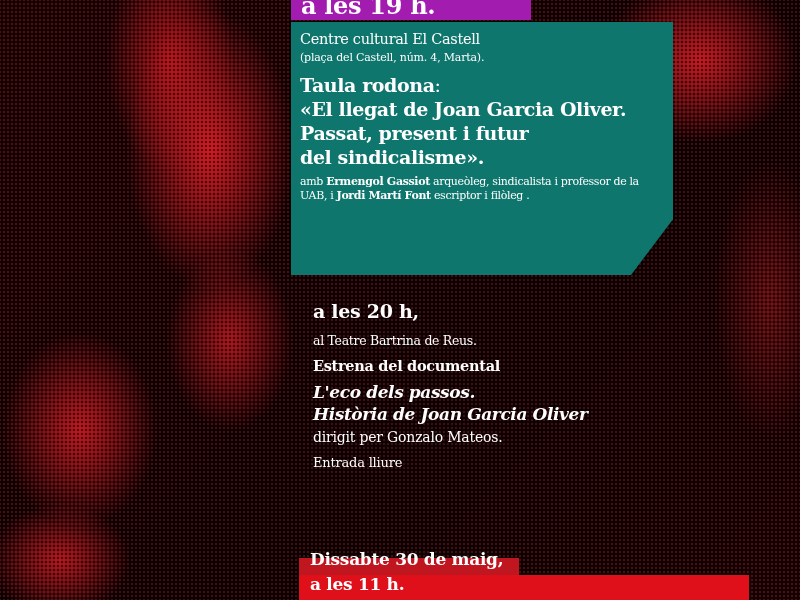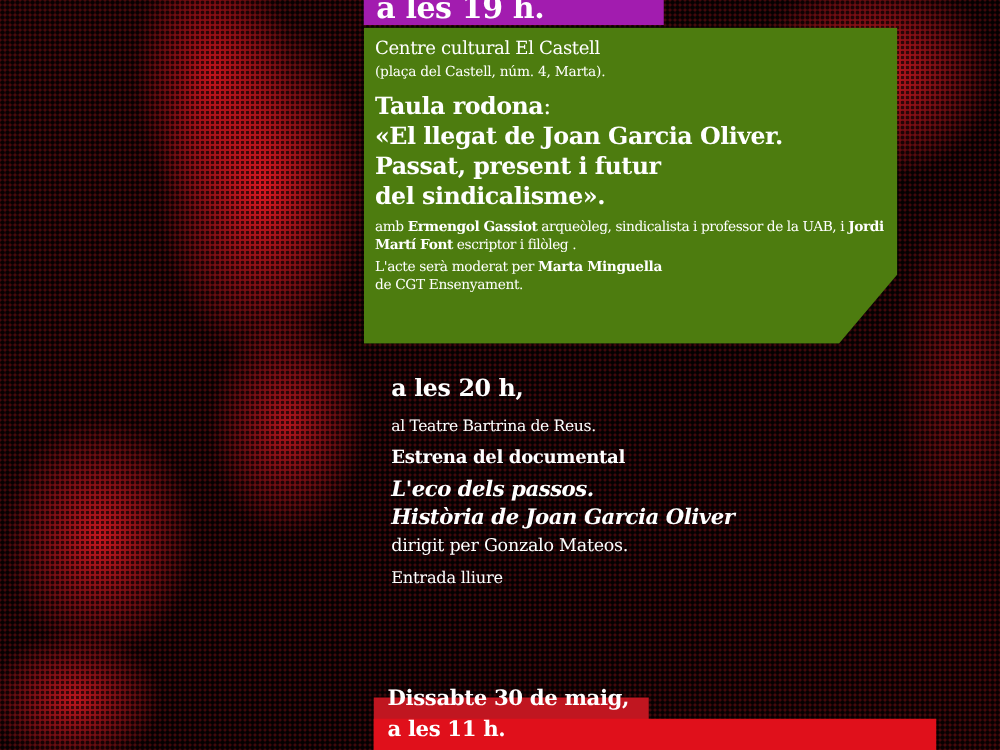--- a/index.html
+++ b/index.html
@@ -32,22 +32,22 @@
   .top-strip {
     position: absolute; left: 291px; top: 0; width: 240px; height: 20px;
     background: #a21caf;
   }
   .top-strip span {
     position: absolute; left: 10px; top: -9px;
     font-size: 24px; font-weight: bold; letter-spacing: -0.3px;
   }
 
   .main-box {
-    position: absolute; left: 291px; top: 22px; width: 427px; height: 253px;
-    background: #4d7c0f;
+    position: absolute; left: 291px; top: 22px; width: 382px; height: 253px;
+    background: #0f766e;
     clip-path: polygon(0 0, 100% 0, 100% 78%, 89% 100%, 0 100%);
     padding: 7px 9px;
   }
   .venue1 { font-size: 14.5px; line-height: 20px; letter-spacing: -0.3px; }
   .address1 { font-size: 11px; line-height: 18px; letter-spacing: -0.2px; }
   .round-title { font-size: 19px; font-weight: bold; line-height: 24px; margin-top: 6px; letter-spacing: -0.4px; }
   .round-title .colon { font-weight: normal; }
   .round-subject { font-size: 19px; font-weight: bold; line-height: 24px; letter-spacing: -0.4px; }
   .guests { font-size: 11px; line-height: 14px; margin-top: 6px; letter-spacing: -0.35px; }
   .guests b, .moderator b { font-weight: bold; }
@@ -82,21 +82,20 @@
 </div>
 
 <div class="main-box">
   <div class="venue1">Centre cultural El Castell</div>
   <div class="address1">(plaça del Castell, núm. 4, Marta).</div>
   <div class="round-title"><span>Taula rodona</span><span class="colon">:</span></div>
   <div class="round-subject">«El llegat de Joan Garcia Oliver.</div>
   <div class="round-subject">Passat, present i futur</div>
   <div class="round-subject">del sindicalisme».</div>
   <div class="guests"><span>amb </span><b>Ermengol Gassiot</b><span> arqueòleg, sindicalista i professor de la UAB,  i  </span><b>Jordi Martí Font</b><span> escriptor i filòleg .</span></div>
-  <div class="moderator"><span>L'acte serà moderat per </span><b>Marta Minguella</b><br><span> de CGT Ensenyament.</span></div>
 </div>
 
 <div class="event2">
   <div class="date">a les 20 h,</div>
   <div class="place">al Teatre Bartrina de Reus.</div>
   <div class="label">Estrena del documental</div>
   <div class="film">L'eco dels passos.</div>
   <div class="film" style="margin-top:0">Història de  Joan Garcia Oliver</div>
   <div class="director">dirigit per Gonzalo Mateos.</div>
   <div class="entry">Entrada lliure</div>

